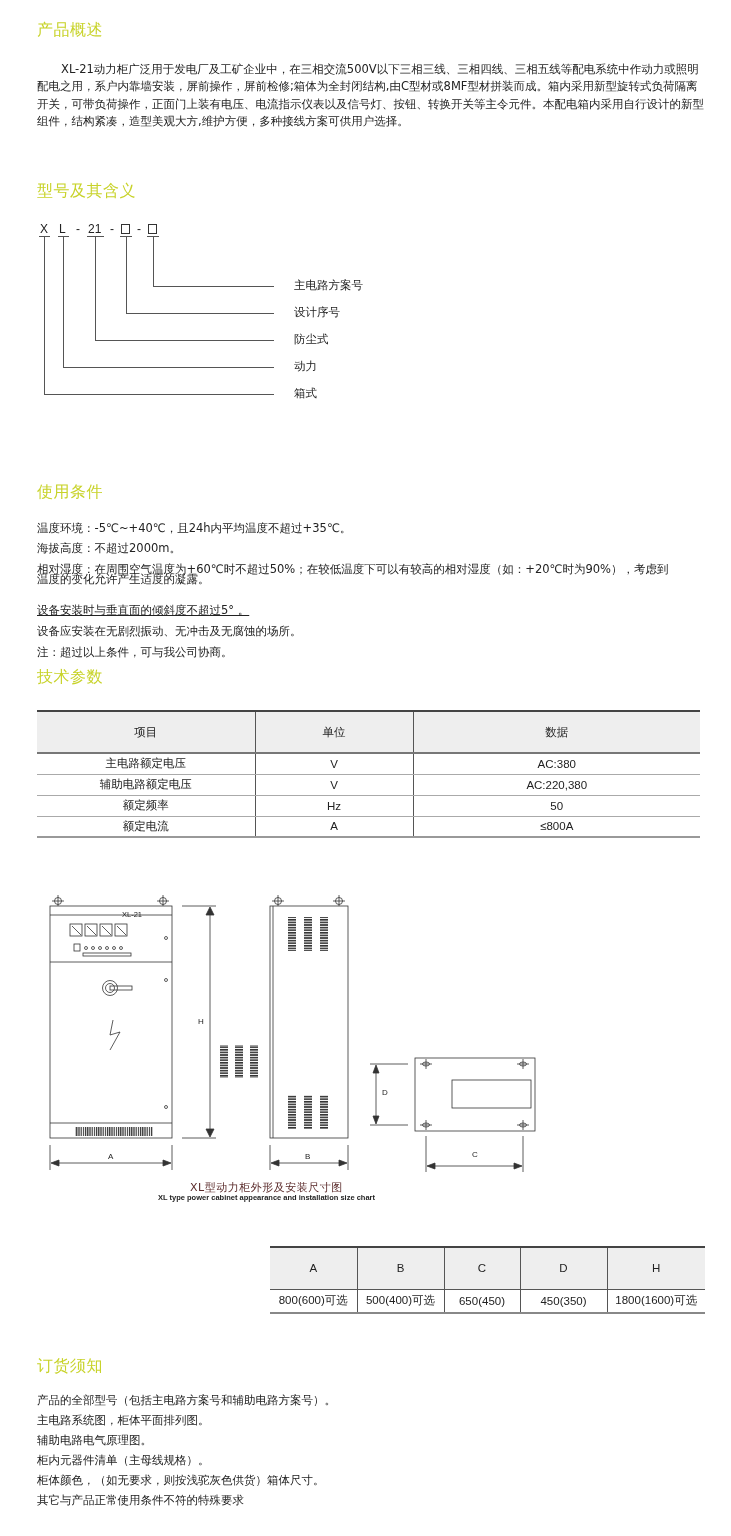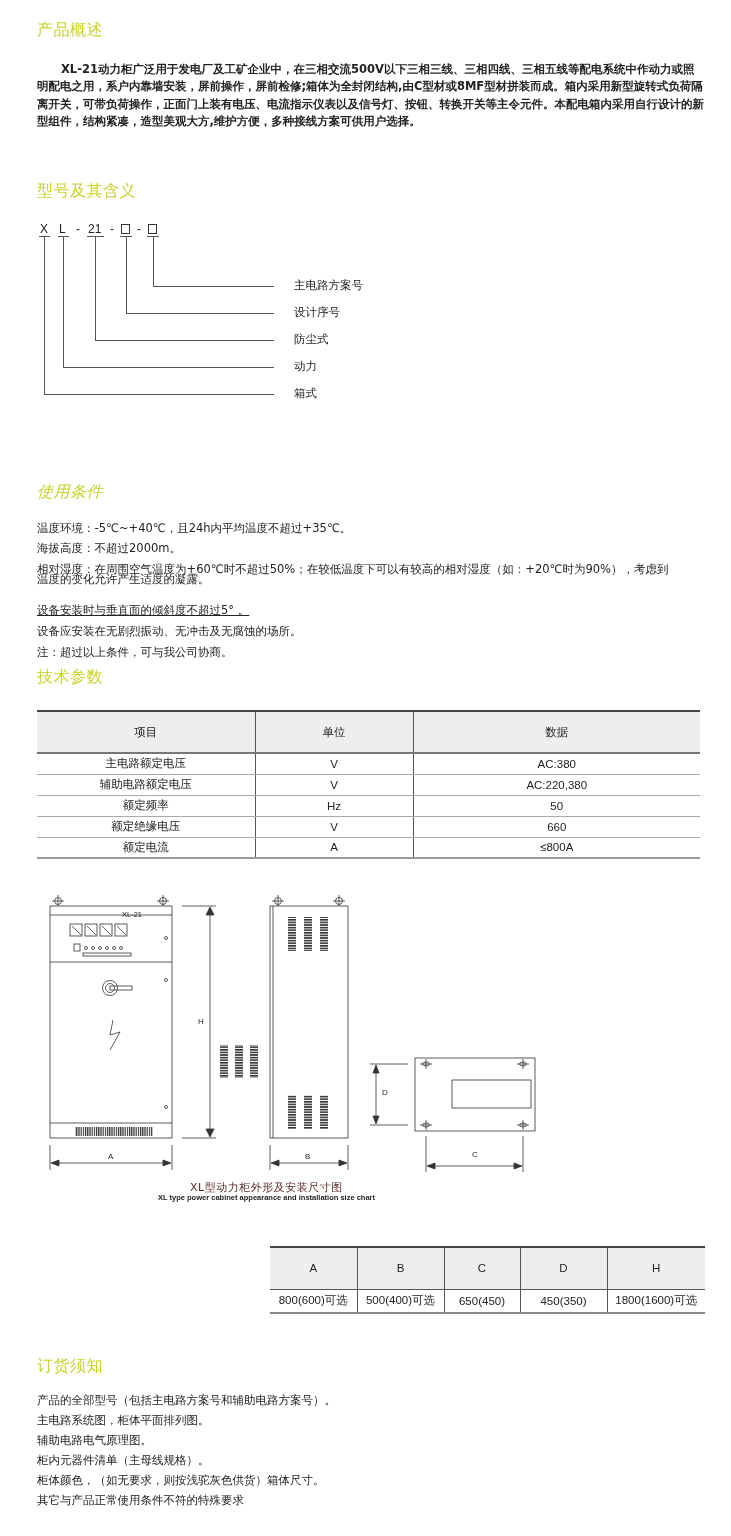--- a/index.html
+++ b/index.html
@@ -33,21 +33,21 @@
   
   table.dims { position: absolute; left: 270px; top: 1246px; width: 435px; border-collapse: collapse; font-size: 11.5px; font-family: "Liberation Sans", "DejaVu Sans", sans-serif; }
   table.dims th { background: #eeeeee; font-weight: normal; height: 42px; border-top: 2px solid #444; border-bottom: 1px solid #555; }
   table.dims td { height: 24px; text-align: center; border-bottom: 2px solid #888; white-space: nowrap; }
   table.dims th + th, table.dims td + td { border-left: 1px solid #555; }
 </style>
 </head>
 <body>
 
 <h2 class="heading" style="top:20px;">产品概述</h2>
-<p class="para" style="top:61px;font-weight:bold;"><span class="indent"></span><span>XL-21动力柜广泛用于发电厂及工矿企业中，在三相交流500V以下三相三线、三相四线、三相五线等配电系统中作动力或照明配电之用，系户内靠墙安装，屏前操作，屏前检修;箱体为全封闭结构,由C型材或8MF型材拼装而成。箱内采用新型旋转式负荷隔离开关，可带负荷操作，正面门上装有电压、电流指示仪表以及信号灯、按钮、转换开关等主令元件。本配电箱内采用自行设计的新型组件，结构紧凑，造型美观大方,维护方便，多种接线方案可供用户选择。</span></p>
+<p class="para" style="top:61px;"><span class="indent"></span><span>XL-21动力柜广泛用于发电厂及工矿企业中，在三相交流500V以下三相三线、三相四线、三相五线等配电系统中作动力或照明配电之用，系户内靠墙安装，屏前操作，屏前检修;箱体为全封闭结构,由C型材或8MF型材拼装而成。箱内采用新型旋转式负荷隔离开关，可带负荷操作，正面门上装有电压、电流指示仪表以及信号灯、按钮、转换开关等主令元件。本配电箱内采用自行设计的新型组件，结构紧凑，造型美观大方,维护方便，多种接线方案可供用户选择。</span></p>
 
 <h2 class="heading" style="top:181px;">型号及其含义</h2>
 
 <div>
   <span class="code-char" style="left:40px;">X</span>
   <span class="code-char" style="left:59px;">L</span>
   <span class="code-char" style="left:76px;">-</span>
   <span class="code-char" style="left:88px;">21</span>
   <span class="code-char" style="left:110px;">-</span>
   <span class="code-box" style="left:121px;"></span>
@@ -72,21 +72,21 @@
   <div class="hline" style="left:63px; top:367px; width:211px;"></div>
   <div class="hline" style="left:44px; top:394px; width:230px;"></div>
 
   <span class="meaning" style="top:278px;text-align:center;">主电路方案号</span>
   <span class="meaning" style="top:305px;">设计序号</span>
   <span class="meaning" style="top:332px;font-family:Liberation Mono, monospace;">防尘式</span>
   <span class="meaning" style="top:359px;">动力</span>
   <span class="meaning" style="top:386px;">箱式</span>
 </div>
 
-<h2 class="heading" style="top:482px;font-style:italic;">使用条件</h2>
+<h2 class="heading" style="top:482px;">使用条件</h2>
 <div>
   <div class="line" style="top:521px;">温度环境：-5℃~+40℃，且24h内平均温度不超过+35℃。</div>
   <div class="line" style="top:541px;">海拔高度：不超过2000m。</div>
   <div class="line" style="top:562px;">相对湿度：在周围空气温度为+60℃时不超过50%；在较低温度下可以有较高的相对湿度（如：+20℃时为90%），考虑到</div>
   <div class="line" style="top:572px;">温度的变化允许产生适度的凝露。</div>
   <div class="line" style="top:603px;text-decoration:underline;">设备安装时与垂直面的倾斜度不超过5° 。</div>
   <div class="line" style="top:624px;">设备应安装在无剧烈振动、无冲击及无腐蚀的场所。</div>
   <div class="line" style="top:645px;">注：超过以上条件，可与我公司协商。</div>
 </div>
 
@@ -107,25 +107,20 @@
     </tr>
     <tr>
       <td>辅助电路额定电压</td>
       <td>V</td>
       <td>AC:220,380</td>
     </tr>
     <tr>
       <td>额定频率</td>
       <td>Hz</td>
       <td>50</td>
-    </tr>
-    <tr>
-      <td>额定绝缘电压</td>
-      <td>V</td>
-      <td>660</td>
     </tr>
     <tr>
       <td>额定电流</td>
       <td>A</td>
       <td>≤800A</td>
     </tr>
   </tbody>
 </table>
 
 <div class="drawing">

